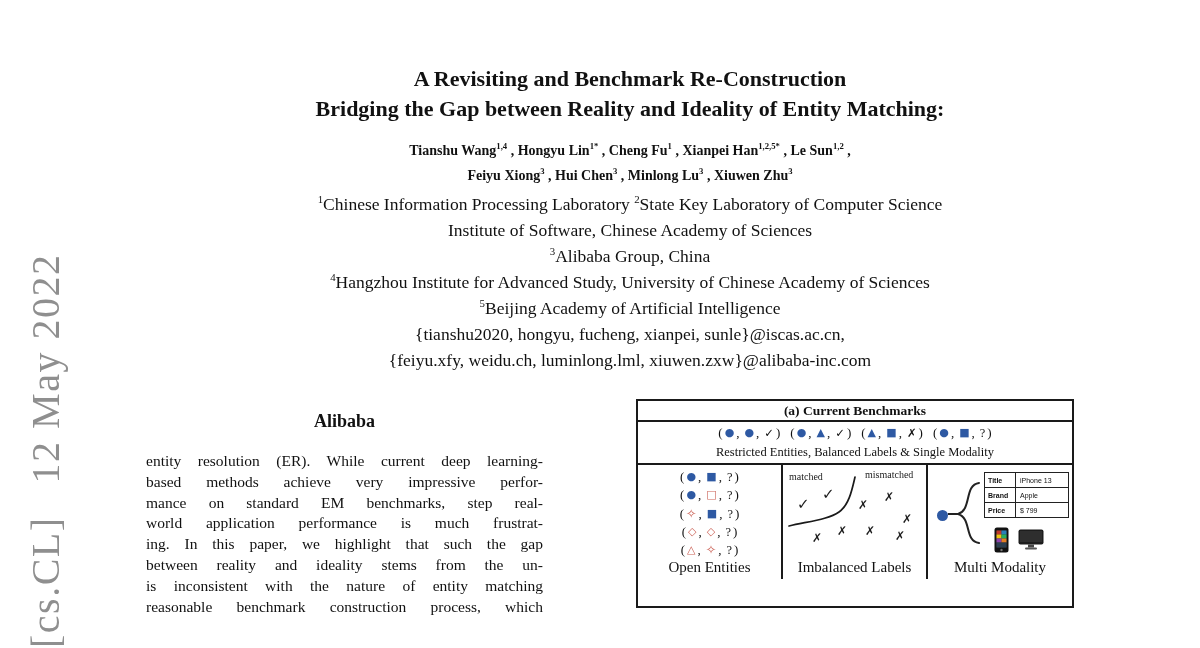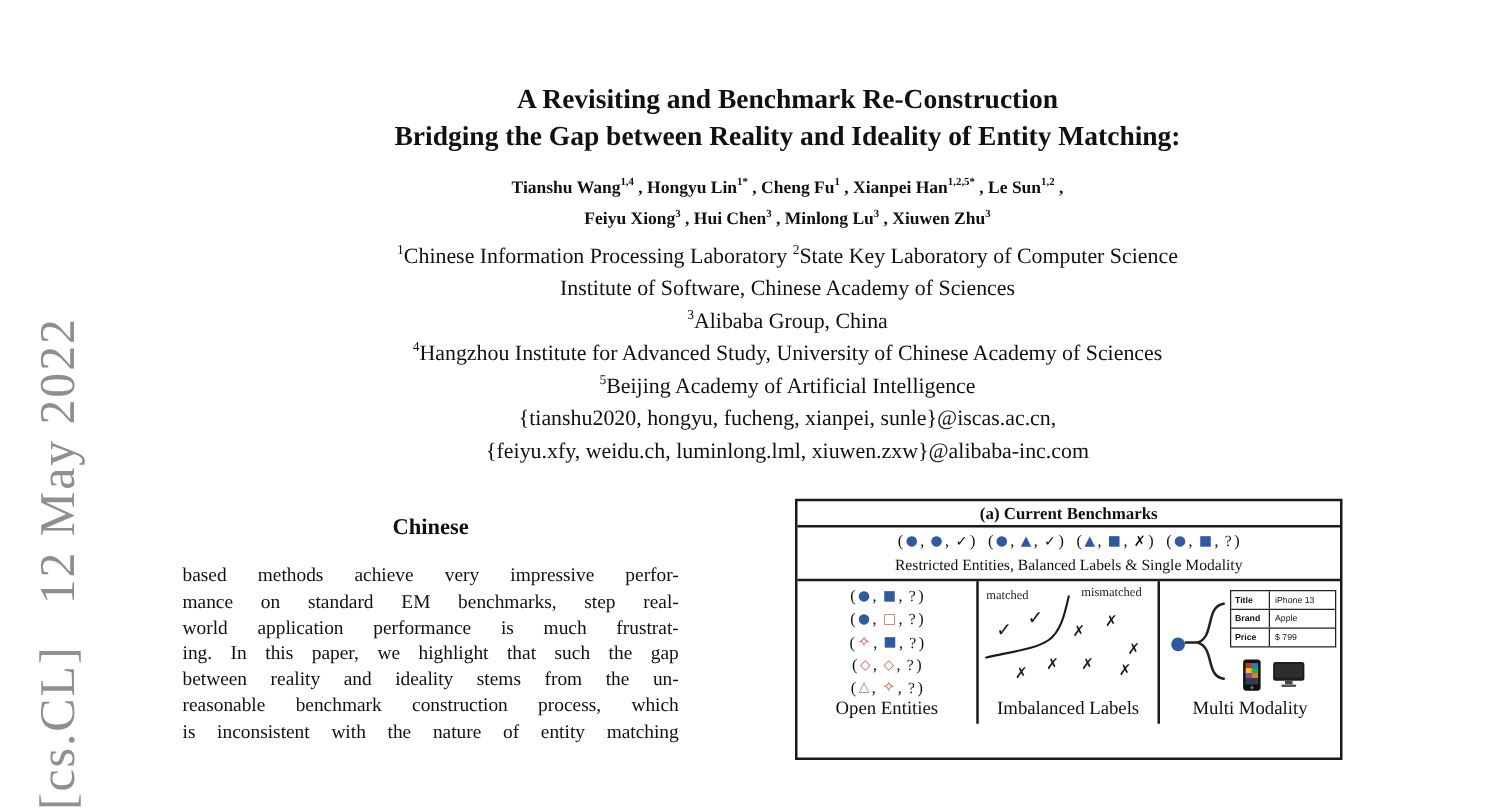--- a/index.html
+++ b/index.html
@@ -94,29 +94,30 @@
         <div class="affil-line"><span class="affil-text">Institute of Software, Chinese Academy of Sciences</span></div>
         <div class="affil-line"><sup class="affil-sup">3</sup><span class="affil-text">Alibaba Group, China</span></div>
         <div class="affil-line"><sup class="affil-sup">4</sup><span class="affil-text">Hangzhou Institute for Advanced Study, University of Chinese Academy of Sciences</span></div>
         <div class="affil-line"><sup class="affil-sup">5</sup><span class="affil-text">Beijing Academy of Artificial Intelligence</span></div>
         <div class="affil-line"><span class="affil-text">{tianshu2020, hongyu, fucheng, xianpei, sunle}@iscas.ac.cn,</span></div>
         <div class="affil-line"><span class="affil-text">{feiyu.xfy, weidu.ch, luminlong.lml, xiuwen.zxw}@alibaba-inc.com</span></div>
       </div>
   </div>
 
   <div id="abstract">
-    <div id="abstract-heading">Chinese</div>
+    <div id="abstract-heading">Alibaba</div>
     <div id="abstract-body">
+        <div class="abs-line">entity resolution (ER). While current deep learning-</div>
         <div class="abs-line">based methods achieve very impressive perfor-</div>
         <div class="abs-line">mance on standard EM benchmarks, step real-</div>
         <div class="abs-line">world application performance is much frustrat-</div>
         <div class="abs-line">ing. In this paper, we highlight that such the gap</div>
         <div class="abs-line">between reality and ideality stems from the un-</div>
+        <div class="abs-line">is inconsistent with the nature of entity matching</div>
         <div class="abs-line">reasonable benchmark construction process, which</div>
-        <div class="abs-line">is inconsistent with the nature of entity matching</div>
       </div>
   </div>
 
   <div id="figure">
     <div id="panel-a-header" class="fig-header">(a) Current Benchmarks</div>
     <div id="panel-a-content">
       <div id="tuples-a"><span class="tuple"><span class="t-paren">(</span><span class="sym" style="color: rgb(46, 89, 163);">●</span><span class="t-comma">,</span><span class="sym" style="color: rgb(46, 89, 163);">●</span><span class="t-comma">,</span><span class="mark dj">✓</span><span class="t-paren">)</span></span><span class="tuple"><span class="t-paren">(</span><span class="sym" style="color: rgb(46, 89, 163);">●</span><span class="t-comma">,</span><span class="sym" style="color: rgb(46, 89, 163);">▲</span><span class="t-comma">,</span><span class="mark dj">✓</span><span class="t-paren">)</span></span><span class="tuple"><span class="t-paren">(</span><span class="sym" style="color: rgb(46, 89, 163);">▲</span><span class="t-comma">,</span><span class="sym" style="color: rgb(46, 89, 163);">■</span><span class="t-comma">,</span><span class="mark dj">✗</span><span class="t-paren">)</span></span><span class="tuple"><span class="t-paren">(</span><span class="sym" style="color: rgb(46, 89, 163);">●</span><span class="t-comma">,</span><span class="sym" style="color: rgb(46, 89, 163);">■</span><span class="t-comma">,</span><span class="mark">?</span><span class="t-paren">)</span></span></div>
       <div id="panel-a-caption">Restricted Entities, Balanced Labels &amp; Single Modality</div>
     </div>
     <div id="panel-b-row">

